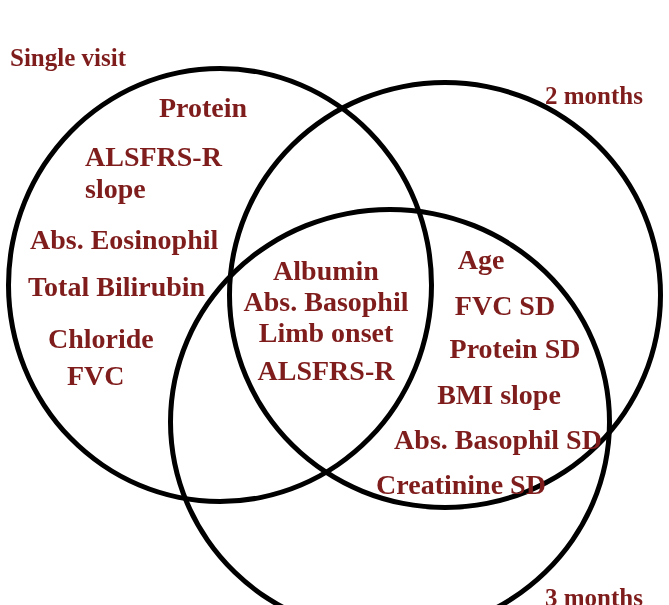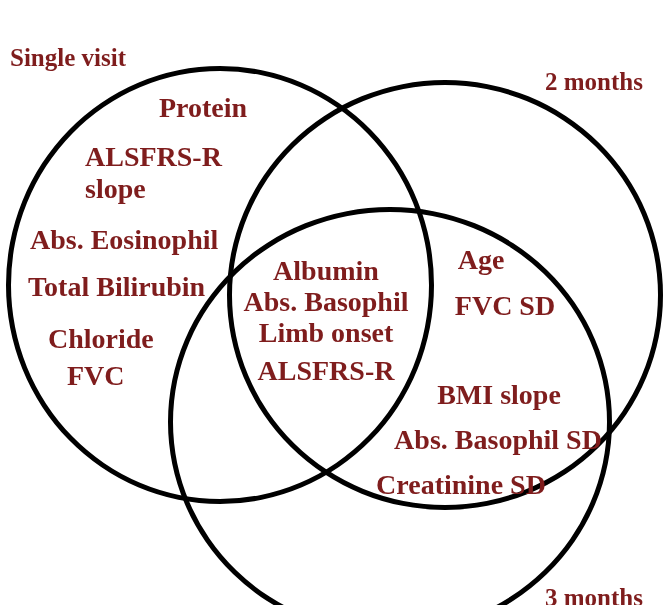--- a/index.html
+++ b/index.html
@@ -65,37 +65,38 @@
 </head>
 <body>
 
 <div class="canvas">
 
   <div class="circle circle-single"></div>
   <div class="circle circle-two"></div>
   <div class="circle circle-three"></div>
 
   <div class="lbl outer" style="left:10px; top:4px;">Single visit</div>
-  <div class="lbl outer" style="left:545px; top:28px;">2 months</div>
+  <div class="lbl outer" style="left:545px; top:42px;">2 months</div>
   <div class="lbl outer" style="left:545px; top:544px;text-align:center;">3 months</div>
 
   <div class="lbl centerx" style="left:203px; top:52px;">Protein</div>
   <div class="lbl" style="left:85px; top:101px; line-height:32px;">ALSFRS-R
 slope</div>
   <div class="lbl" style="left:28px; top:231px;">Total Bilirubin</div>
   <div class="lbl" style="left:30px; top:184px;">Abs. Eosinophil</div>
   <div class="lbl" style="left:48px; top:283px;">Chloride</div>
   <div class="lbl" style="left:67px; top:320px;">FVC</div>
 
   <div class="center-stack">
     <div class="row">Albumin</div>
     <div class="row">Abs. Basophil</div>
     <div class="row">Limb onset</div>
     <div class="row last">ALSFRS-R</div>
   </div>
 
   <div class="lbl centerx" style="left:481px; top:204px;">Age</div>
   <div class="lbl centerx" style="left:505px; top:250px;text-align:center;">FVC SD</div>
+  <div class="lbl centerx" style="left:515px; top:293px;">Protein SD</div>
   <div class="lbl centerx" style="left:499px; top:339px;">BMI slope</div>
   <div class="lbl centerx" style="left:498px; top:384px;">Abs. Basophil SD</div>
   <div class="lbl centerx" style="left:461px; top:429px;">Creatinine SD</div>
 
 </div>
 
 </body></html>

